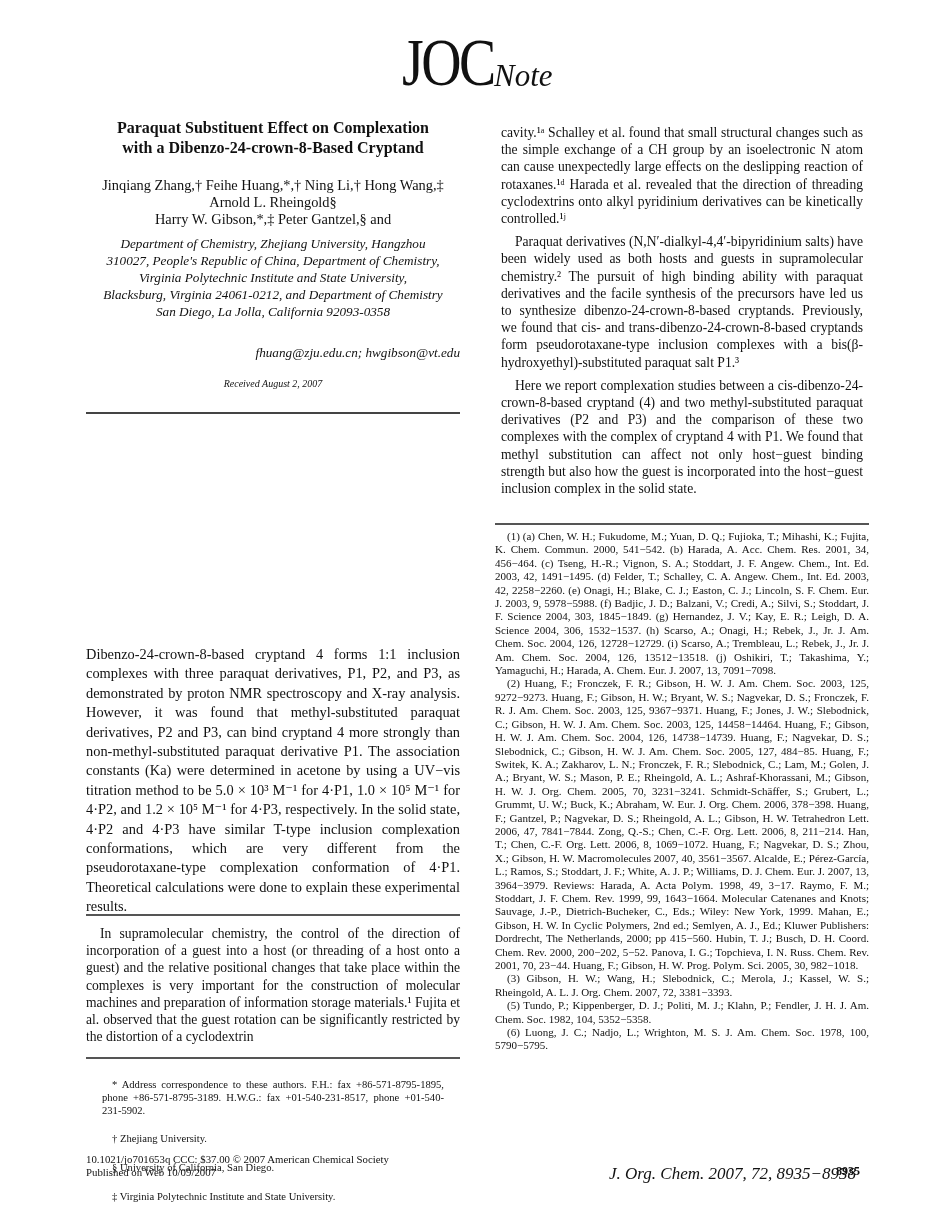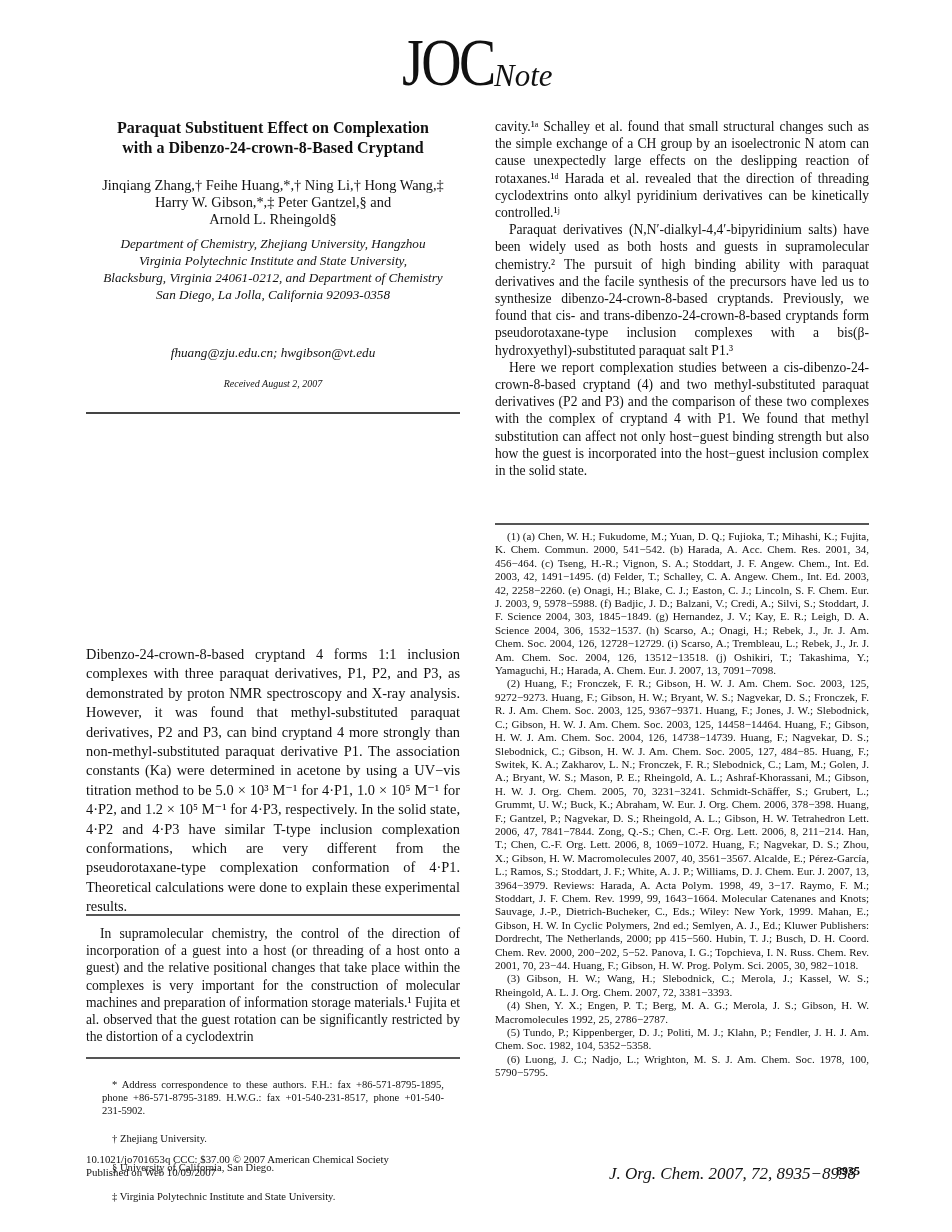--- a/index.html
+++ b/index.html
@@ -11,29 +11,29 @@
   #journal-logo .joc { font-family: "Liberation Serif", serif; font-size: 68px; letter-spacing: -3px;
                        transform: scaleX(0.82); transform-origin: left top; display: inline-block; line-height: 80px; }
   #journal-logo .note { position: absolute; left: 92px; top: 34px; font-style: italic; font-size: 31px; line-height: 40px; }
 
   .col-left { left: 86px; width: 374px; }
   .col-right { left: 495px; width: 374px; }
 
   .title { top: 118px; text-align: center; font-weight: bold; font-size: 16px; line-height: 20px; }
   .authors { top: 177px; text-align: center; font-size: 14.4px; line-height: 17px; }
   .affil { top: 235px; text-align: center; font-style: italic; font-size: 13.2px; line-height: 17px; }
-  .email { top: 345px; text-align: center; font-style: italic; font-size: 13.2px; }
+  .email { top: 345px; text-align: right; font-style: italic; font-size: 13.2px; }
   .received { top: 378px; text-align: center; font-style: italic; font-size: 10px; }
   .rule { height: 2px; background: #444; }
   .rule.thin { height: 1.5px; background: #555; }
 
   .abstract { top: 645px; font-size: 14.4px; line-height: 19.4px; text-align: justify; }
   .body-left { top: 925px; font-size: 13.6px; line-height: 17.2px; text-align: justify; text-indent: 14px; }
   .body-right { top: 118px; font-size: 13.6px; line-height: 17.2px; text-align: justify; }
-  .body-right p { margin: 0; text-indent: 14px; }
+  .body-right p { margin: 6px; text-indent: 14px; }
   .body-right p.cont { text-indent: 0; }
 
   .footnotes-left { top: 1063px; font-size: 10.6px; line-height: 12.8px; text-align: justify; }
   .footnotes-left p { margin: 16px; text-indent: 10px; }
   .doi { top: 1153px; font-size: 10.8px; line-height: 13.4px; }
 
   .refs { top: 530px; font-size: 11px; line-height: 13.4px; text-align: justify; }
   .refs p { margin: 0; text-indent: 12px; }
 
   .footer-cite { left: 609px; top: 1164px; font-size: 17px; }
@@ -47,26 +47,27 @@
   <span class="note">Note</span>
 </div>
 
 <div class="abs col-left title">
   <div>Paraquat Substituent Effect on Complexation</div>
   <div>with a Dibenzo-24-crown-8-Based Cryptand</div>
 </div>
 
 <div class="abs col-left authors">
   <div>Jinqiang Zhang,† Feihe Huang,*,† Ning Li,† Hong Wang,‡</div>
+  <div>Arnold L. Rheingold§</div>
   <div>Harry W. Gibson,*,‡ Peter Gantzel,§ and</div>
-  <div>Arnold L. Rheingold§</div>
 </div>
 
 <div class="abs col-left affil">
   <div>Department of Chemistry, Zhejiang University, Hangzhou</div>
+  <div>310027, People's Republic of China, Department of Chemistry,</div>
   <div>Virginia Polytechnic Institute and State University,</div>
   <div>Blacksburg, Virginia 24061-0212, and Department of Chemistry</div>
   <div>San Diego, La Jolla, California 92093-0358</div>
 </div>
 
 <div class="abs col-left email">fhuang@zju.edu.cn; hwgibson@vt.edu</div>
 <div class="abs col-left received">Received August 2, 2007</div>
 
 <div class="abs rule" style="left:86px; top:412px; width:374px;"></div>
 
@@ -95,19 +96,18 @@
   <p>Paraquat derivatives (N,N′-dialkyl-4,4′-bipyridinium salts) have been widely used as both hosts and guests in supramolecular chemistry.² The pursuit of high binding ability with paraquat derivatives and the facile synthesis of the precursors have led us to synthesize dibenzo-24-crown-8-based cryptands. Previously, we found that cis- and trans-dibenzo-24-crown-8-based cryptands form pseudorotaxane-type inclusion complexes with a bis(β-hydroxyethyl)-substituted paraquat salt P1.³</p>
   <p>Here we report complexation studies between a cis-dibenzo-24-crown-8-based cryptand (4) and two methyl-substituted paraquat derivatives (P2 and P3) and the comparison of these two complexes with the complex of cryptand 4 with P1. We found that methyl substitution can affect not only host−guest binding strength but also how the guest is incorporated into the host−guest inclusion complex in the solid state.</p>
 </div>
 
 <div class="abs rule thin" style="left:495px; top:523px; width:374px;"></div>
 
 <div class="abs col-right refs">
   <p>(1) (a) Chen, W. H.; Fukudome, M.; Yuan, D. Q.; Fujioka, T.; Mihashi, K.; Fujita, K. Chem. Commun. 2000, 541−542. (b) Harada, A. Acc. Chem. Res. 2001, 34, 456−464. (c) Tseng, H.-R.; Vignon, S. A.; Stoddart, J. F. Angew. Chem., Int. Ed. 2003, 42, 1491−1495. (d) Felder, T.; Schalley, C. A. Angew. Chem., Int. Ed. 2003, 42, 2258−2260. (e) Onagi, H.; Blake, C. J.; Easton, C. J.; Lincoln, S. F. Chem. Eur. J. 2003, 9, 5978−5988. (f) Badjic, J. D.; Balzani, V.; Credi, A.; Silvi, S.; Stoddart, J. F. Science 2004, 303, 1845−1849. (g) Hernandez, J. V.; Kay, E. R.; Leigh, D. A. Science 2004, 306, 1532−1537. (h) Scarso, A.; Onagi, H.; Rebek, J., Jr. J. Am. Chem. Soc. 2004, 126, 12728−12729. (i) Scarso, A.; Trembleau, L.; Rebek, J., Jr. J. Am. Chem. Soc. 2004, 126, 13512−13518. (j) Oshikiri, T.; Takashima, Y.; Yamaguchi, H.; Harada, A. Chem. Eur. J. 2007, 13, 7091−7098.</p>
   <p>(2) Huang, F.; Fronczek, F. R.; Gibson, H. W. J. Am. Chem. Soc. 2003, 125, 9272−9273. Huang, F.; Gibson, H. W.; Bryant, W. S.; Nagvekar, D. S.; Fronczek, F. R. J. Am. Chem. Soc. 2003, 125, 9367−9371. Huang, F.; Jones, J. W.; Slebodnick, C.; Gibson, H. W. J. Am. Chem. Soc. 2003, 125, 14458−14464. Huang, F.; Gibson, H. W. J. Am. Chem. Soc. 2004, 126, 14738−14739. Huang, F.; Nagvekar, D. S.; Slebodnick, C.; Gibson, H. W. J. Am. Chem. Soc. 2005, 127, 484−85. Huang, F.; Switek, K. A.; Zakharov, L. N.; Fronczek, F. R.; Slebodnick, C.; Lam, M.; Golen, J. A.; Bryant, W. S.; Mason, P. E.; Rheingold, A. L.; Ashraf-Khorassani, M.; Gibson, H. W. J. Org. Chem. 2005, 70, 3231−3241. Schmidt-Schäffer, S.; Grubert, L.; Grummt, U. W.; Buck, K.; Abraham, W. Eur. J. Org. Chem. 2006, 378−398. Huang, F.; Gantzel, P.; Nagvekar, D. S.; Rheingold, A. L.; Gibson, H. W. Tetrahedron Lett. 2006, 47, 7841−7844. Zong, Q.-S.; Chen, C.-F. Org. Lett. 2006, 8, 211−214. Han, T.; Chen, C.-F. Org. Lett. 2006, 8, 1069−1072. Huang, F.; Nagvekar, D. S.; Zhou, X.; Gibson, H. W. Macromolecules 2007, 40, 3561−3567. Alcalde, E.; Pérez-García, L.; Ramos, S.; Stoddart, J. F.; White, A. J. P.; Williams, D. J. Chem. Eur. J. 2007, 13, 3964−3979. Reviews:  Harada, A. Acta Polym. 1998, 49, 3−17. Raymo, F. M.; Stoddart, J. F. Chem. Rev. 1999, 99, 1643−1664. Molecular Catenanes and Knots; Sauvage, J.-P., Dietrich-Bucheker, C., Eds.; Wiley:  New York, 1999. Mahan, E.; Gibson, H. W. In Cyclic Polymers, 2nd ed.; Semlyen, A. J., Ed.; Kluwer Publishers:  Dordrecht, The Netherlands, 2000; pp 415−560. Hubin, T. J.; Busch, D. H. Coord. Chem. Rev. 2000, 200−202, 5−52. Panova, I. G.; Topchieva, I. N. Russ. Chem. Rev. 2001, 70, 23−44. Huang, F.; Gibson, H. W. Prog. Polym. Sci. 2005, 30, 982−1018.</p>
   <p>(3) Gibson, H. W.; Wang, H.; Slebodnick, C.; Merola, J.; Kassel, W. S.; Rheingold, A. L. J. Org. Chem. 2007, 72, 3381−3393.</p>
-  <p>(4) Shen, Y. X.; Engen, P. T.; Berg, M. A. G.; Merola, J. S.; Gibson, H. W. Macromolecules 1992, 25, 2786−2787.</p>
   <p>(5) Tundo, P.; Kippenberger, D. J.; Politi, M. J.; Klahn, P.; Fendler, J. H. J. Am. Chem. Soc. 1982, 104, 5352−5358.</p>
   <p>(6) Luong, J. C.; Nadjo, L.; Wrighton, M. S. J. Am. Chem. Soc. 1978, 100, 5790−5795.</p>
 </div>
 
 <div class="abs footer-cite" style="font-style:italic;">J. Org. Chem. 2007, 72, 8935−8938</div>
 <div class="abs footer-page">8935</div>
 
 </body></html>

